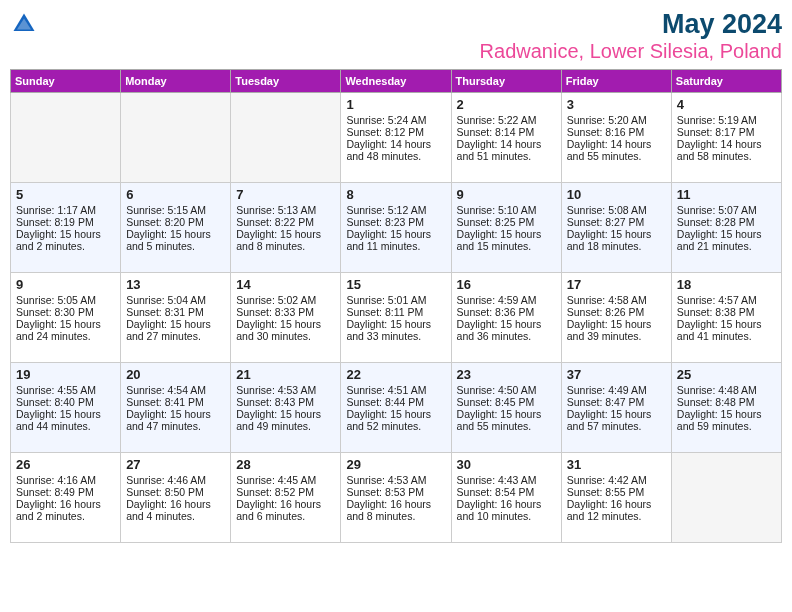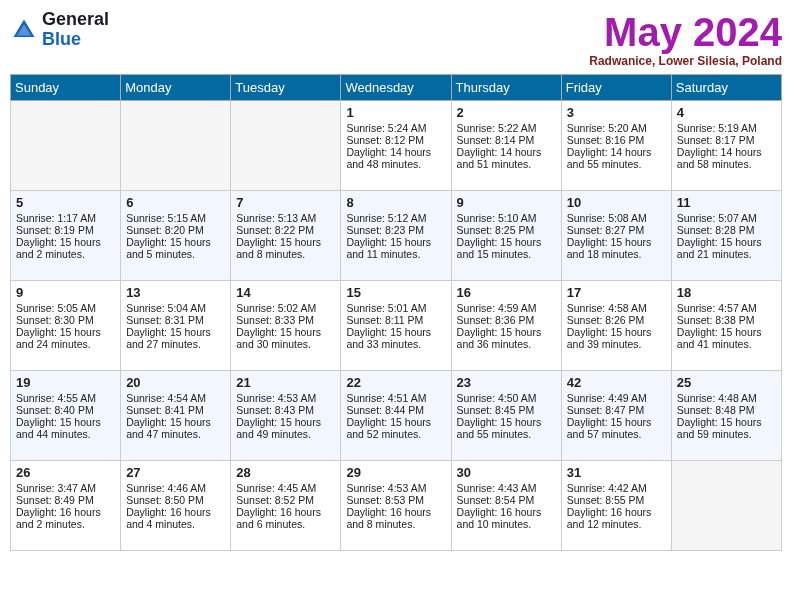--- a/index.html
+++ b/index.html
@@ -37,40 +37,40 @@
     }
     .logo-icon {
       width: 28px;
       height: 28px;
       margin-right: 4px;
     }
     .title-block {
       text-align: right;
     }
     .month-title {
-      font-size: 40px;
-      font-weight: bold;
-      color: #a21caf;
+      font-size: 27px;
+      font-weight: bold;
+      color: #0c4a6e;
       line-height: 1.1;
     }
     .location-title {
-      font-size: 12px;
-      color: #7f1d1d;
-      font-weight: bold;
+      font-size: 20px;
+      color: #ec4899;
+      font-weight: normal;
     }
     table {
       width: 100%;
       border-collapse: collapse;
       table-layout: fixed;
     }
     th {
-      background-color: #0369a1;
+      background-color: #a21caf;
       color: #fff;
-      font-size: 13px;
-      font-weight: normal;
+      font-size: 11px;
+      font-weight: bold;
       padding: 5px 4px;
       text-align: left;
       border: 1px solid #aaa;
     }
     td {
       border: 1px solid #ccc;
       vertical-align: top;
       padding: 4px 5px;
       font-size: 10.5px;
       color: #222;
@@ -100,24 +100,20 @@
   </style>
 </head>
 <body>
 
 <div class="header">
   <div class="logo">
     <svg class="logo-icon" viewBox="0 0 40 40">
       <polygon points="20,5 35,30 5,30" fill="#1565c0"></polygon>
       <polygon points="20,12 30,28 10,28" fill="#fff" opacity="0.3"></polygon>
     </svg>
-    <div class="logo-text">
-      <span class="logo-general">General</span>
-      <span class="logo-blue">Blue</span>
-    </div>
   </div>
   <div class="title-block">
     <div class="month-title">May 2024</div>
     <div class="location-title">Radwanice, Lower Silesia, Poland</div>
   </div>
 </div>
 
 <table>
   <thead>
     <tr>
@@ -273,36 +269,36 @@
           <div>Sunset: 8:44 PM</div>
           <div>Daylight: 15 hours and 52 minutes.</div>
         </td>
         <td>
           <span class="day-num">23</span>
           <div>Sunrise: 4:50 AM</div>
           <div>Sunset: 8:45 PM</div>
           <div>Daylight: 15 hours and 55 minutes.</div>
         </td>
         <td>
-          <span class="day-num">42</span>
+          <span class="day-num">37</span>
           <div>Sunrise: 4:49 AM</div>
           <div>Sunset: 8:47 PM</div>
           <div>Daylight: 15 hours and 57 minutes.</div>
         </td>
         <td>
           <span class="day-num">25</span>
           <div>Sunrise: 4:48 AM</div>
           <div>Sunset: 8:48 PM</div>
           <div>Daylight: 15 hours and 59 minutes.</div>
         </td>
       </tr>
       <tr>
         <td>
           <span class="day-num">26</span>
-          <div>Sunrise: 3:47 AM</div>
+          <div>Sunrise: 4:16 AM</div>
           <div>Sunset: 8:49 PM</div>
           <div>Daylight: 16 hours and 2 minutes.</div>
         </td>
         <td>
           <span class="day-num">27</span>
           <div>Sunrise: 4:46 AM</div>
           <div>Sunset: 8:50 PM</div>
           <div>Daylight: 16 hours and 4 minutes.</div>
         </td>
         <td>

